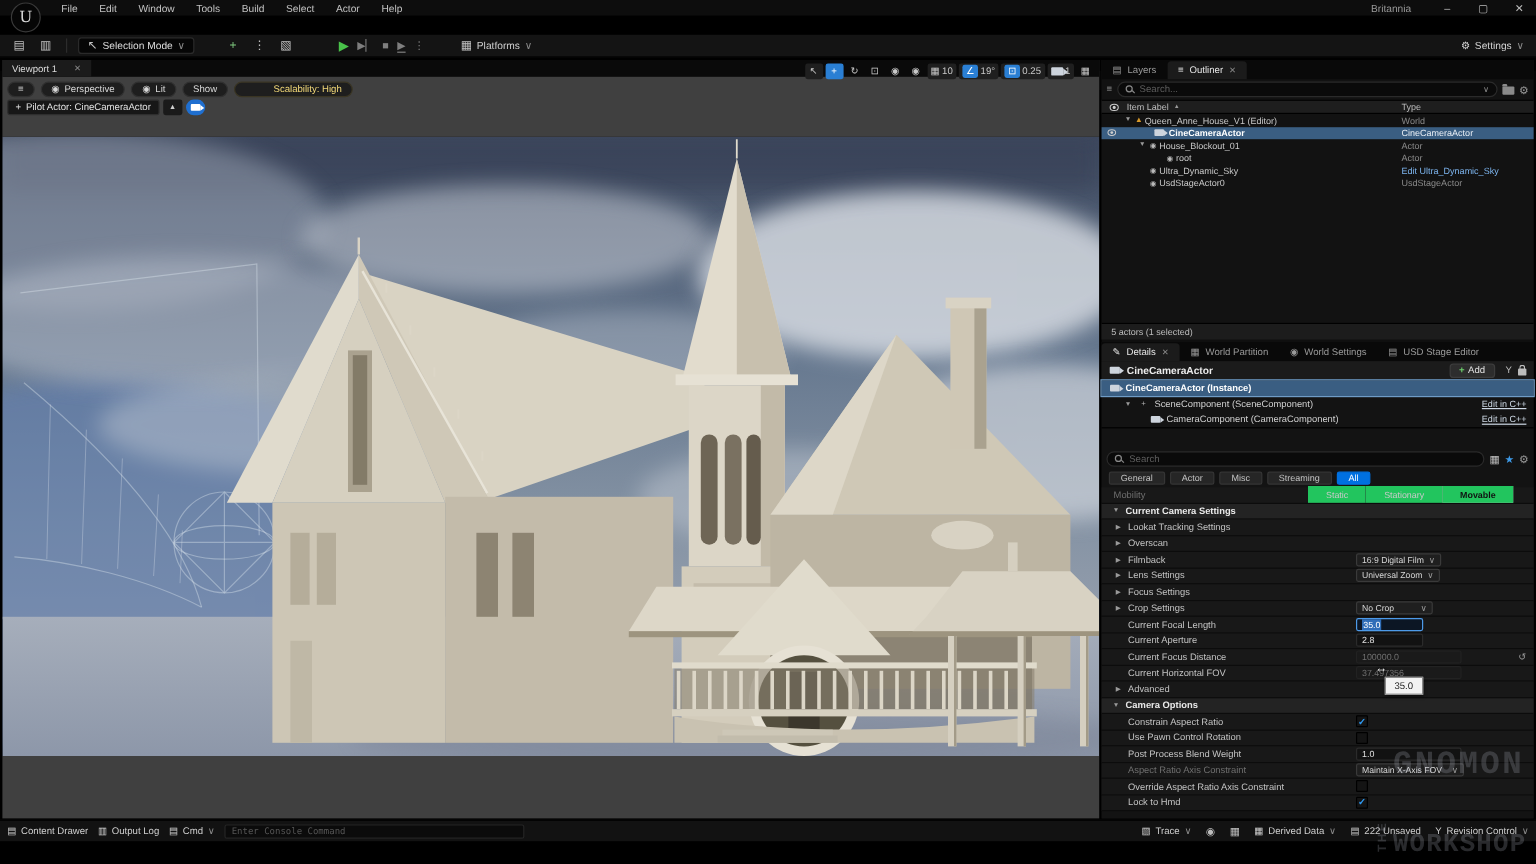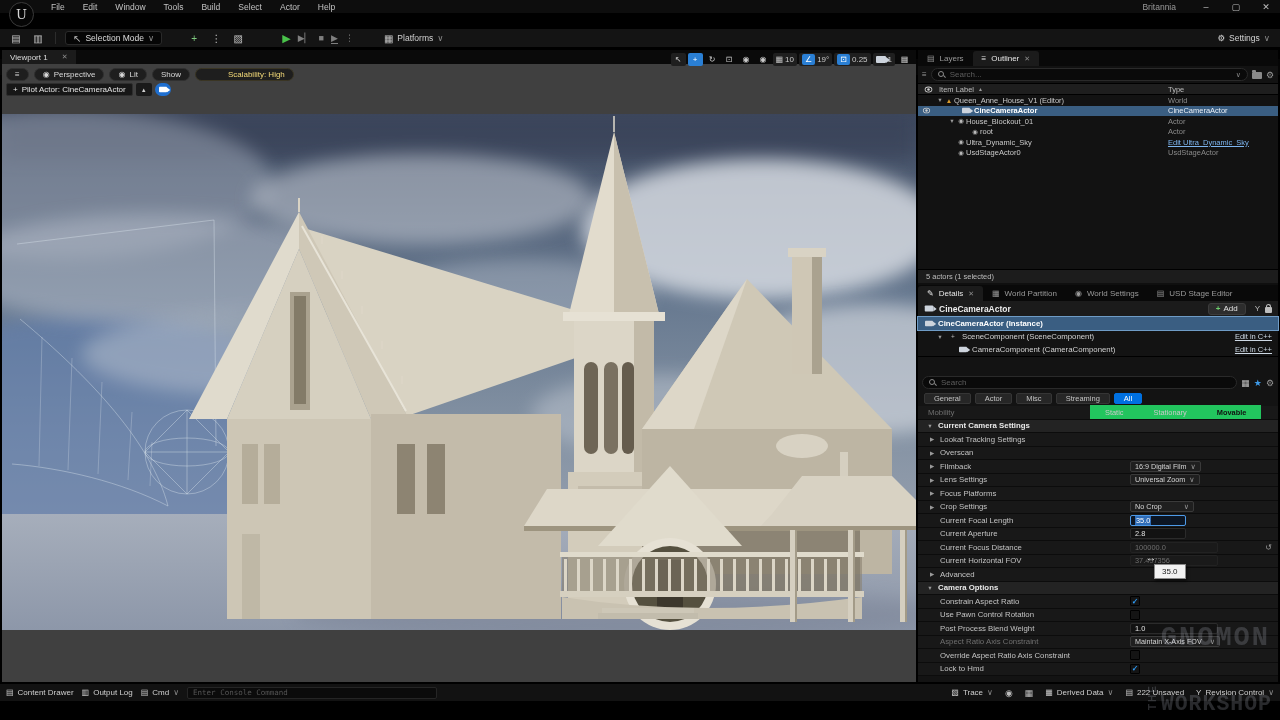--- a/index.html
+++ b/index.html
@@ -62,21 +62,21 @@
   .search-box { flex:1; height:13px; background:#0a0a0a; border:1px solid #2a2a2a; border-radius:7px; display:flex; align-items:center; gap:4px; padding:0 6px; }
   .search-box input { flex:1; background:transparent; border:none; outline:none; color:#bdbdbd; font-size:8px; font-family:"Liberation Sans",sans-serif; }
   .search-box input::placeholder { color:#5e5e5e; }
   .ol-header { height:12px; background:#1e1e1e; border-top:1px solid #000; border-bottom:1px solid #000; display:flex; align-items:center; font-size:7.5px; color:#bdbdbd; }
   .ol-col-type { position:absolute; left:250px; }
   .ol-rows { position:relative; }
   .ol-row { height:10.5px; display:flex; align-items:center; font-size:7.5px; color:#c9c9c9; position:relative; }
   .ol-row .type { position:absolute; left:250px; color:#8a8a8a; }
   .ol-row.sel { background:#3a5e82; color:#fff; }
   .ol-row.sel .type { color:#e8eef5; }
-  .type.link { color:#7db5ef; text-decoration:underline; }
+  .type.link { color:#7db5ef; }
   .tree-arrow { font-size:5.5px; color:#9a9a9a; width:8px; text-align:center; }
   .mini-ico { font-size:6.5px; color:#b9b9b9; width:10px; text-align:center; }
   .ol-footer { position:absolute; left:0; bottom:0; width:360px; height:14px; background:#1c1c1c; border-top:1px solid #000; display:flex; align-items:center; padding:0 8px; font-size:7.5px; color:#bdbdbd; }
 
   
   .details { position:absolute; left:0; top:235px; width:360px; height:397px; background:#131313; }
   .name-row { height:16px; background:#1b1b1b; border-bottom:1px solid #000; display:flex; align-items:center; gap:5px; padding:0 6px; }
   .name-row .nm { font-size:8.5px; color:#ececec; font-weight:bold; }
   .add-btn { margin-left:auto; background:#2d2d2d; border:1px solid #3c3c3c; border-radius:3px; height:12px; display:flex; align-items:center; gap:3px; padding:0 7px; font-size:8px; color:#e2e2e2; }
   .add-btn .pl { color:#6dd06d; font-weight:bold; }
@@ -598,21 +598,21 @@
           <div class="pv">
               <div class="drop">
                 <span>Universal Zoom</span>
                 <span style="color:#9a9a9a">∨</span>
               </div>
             </div>
         </div>
         <div class="prow">
           <div class="pl" style="padding-left:10px">
               <span class="tree-arrow">▶</span>
-              <span>Focus Platforms</span>
+              <span>Focus Settings</span>
             </div>
         </div>
         <div class="prow">
           <div class="pl" style="padding-left:10px">
               <span class="tree-arrow">▶</span>
               <span>Crop Settings</span>
             </div>
           <div class="pv">
               <div class="drop">
                 <span>No Crop</span>

